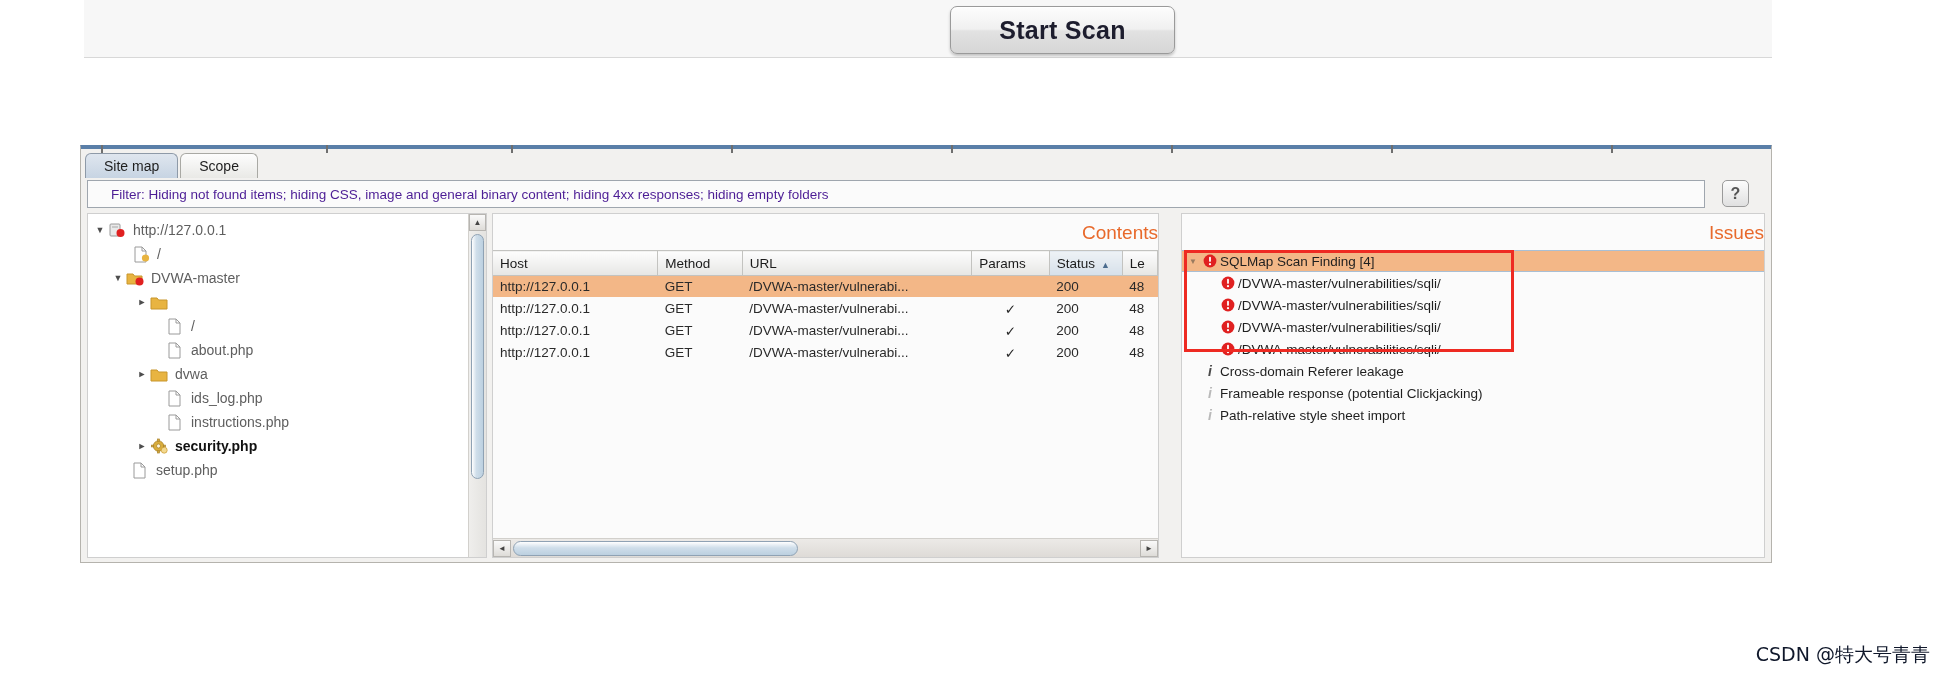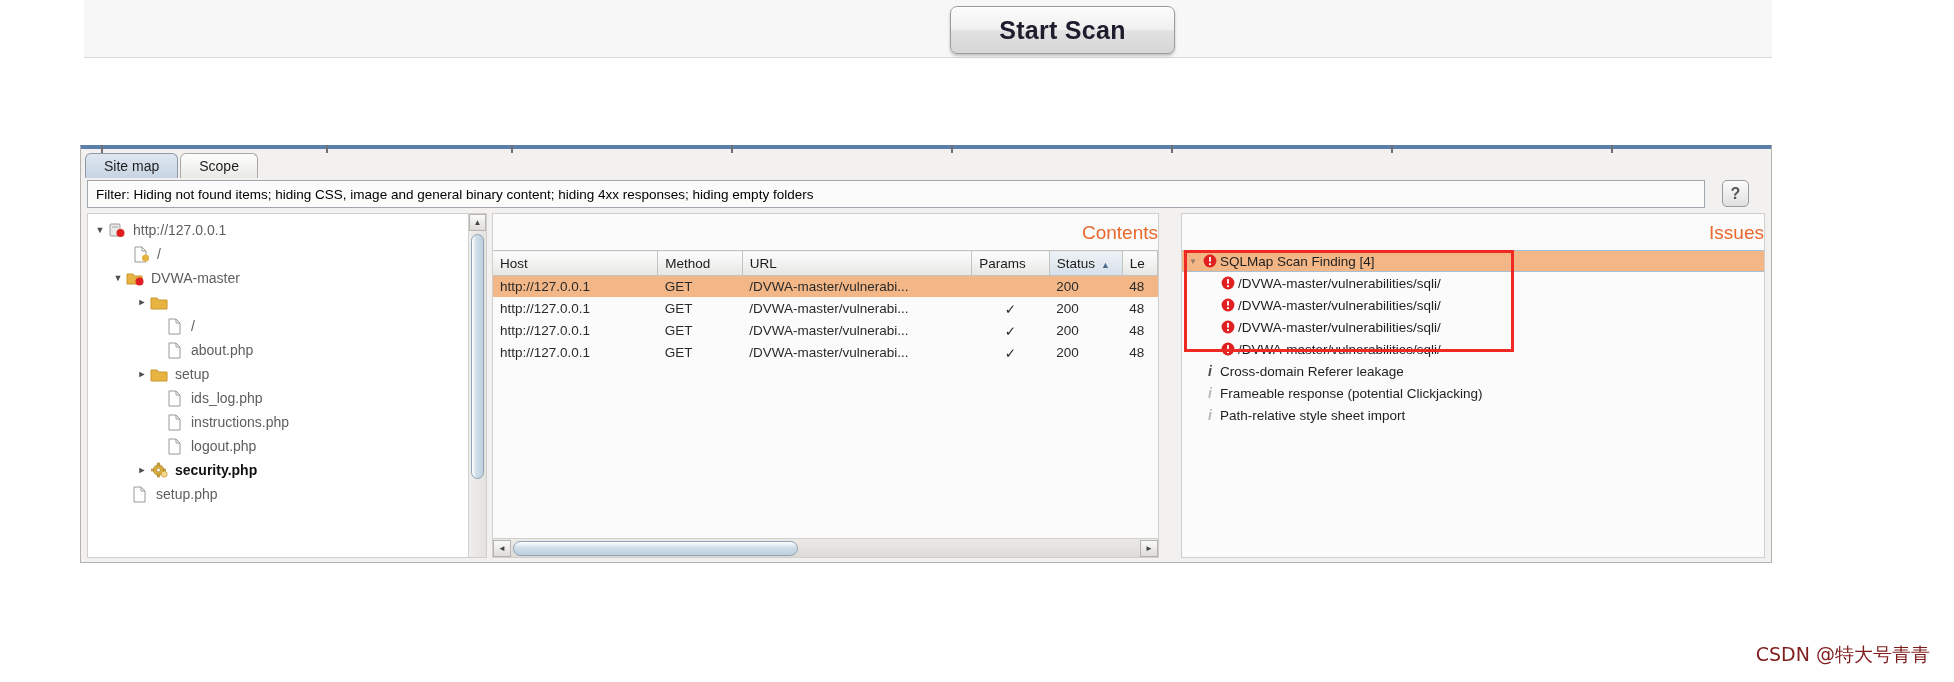--- a/index.html
+++ b/index.html
@@ -70,22 +70,22 @@
   }
   .tab.sel { background: linear-gradient(to bottom, #dfe6ef, #c7d4e3); border-color: #8e9aa8; }
 
   
   .filterbar {
     position: absolute; left: 6px; top: 33px;
     width: 1618px; height: 28px;
     background: #fbfbfb;
     border: 1px solid #9fa6ae;
     display: flex; align-items: center;
-    padding-left: 8px;
-    font-size: 13.5px; color: #000000;
+    padding-left: 23px;
+    font-size: 13.5px; color: #4c1d95;
     white-space: nowrap;
     cursor: pointer;
   }
   .helpbtn {
     position: absolute; left: 1641px; top: 33px;
     width: 27px; height: 27px;
     border: 1px solid #9a9a9a; border-radius: 5px;
     background: linear-gradient(to bottom, #fcfcfc, #e0e0e0);
     color: #555; font-size: 16px; font-weight: bold;
     display: flex; align-items: center; justify-content: center;
@@ -210,21 +210,21 @@
   .redbox {
     position: absolute;
     left: 2px; top: 0px; width: 330px; height: 102px;
     border: 3px solid #ee2a22;
     pointer-events: none;
   }
 
   
   .watermark {
     position: absolute; right: 24px; bottom: 14px;
-    font-size: 19px; color: #7f1d1d;
+    font-size: 19px; color: #0f172a;
     font-family: "DejaVu Sans", "Liberation Sans", sans-serif;
     white-space: nowrap;
   }
 </style>
 </head>
 <body>
 
 <div id="page">
 
   <div class="topstrip">
@@ -324,21 +324,21 @@
             <span class="tlabel">about.php</span>
           </div>
 
           <div class="tnode" style="padding-left:46px">
             <span class="twist">►</span>
             <span class="ico">
               <svg width="20" height="17" viewBox="0 0 20 17">
                   <path d="M1 4h6l1.6 2H17v9H1z" fill="#e8b441" stroke="#c8962c"></path>
                 </svg>
             </span>
-            <span class="tlabel">setup</span>
+            <span class="tlabel">dvwa</span>
           </div>
 
           <div class="tnode" style="padding-left:62px">
             <span class="twist"></span>
             <span class="ico">
               <svg width="20" height="17" viewBox="0 0 20 17">
                   <path d="M3 1h7l4 4v11H3z" fill="#fff" stroke="#9a9a9a"></path>
                   <path d="M10 1v4h4" fill="none" stroke="#9a9a9a"></path>
                 </svg>
             </span>
@@ -349,30 +349,20 @@
             <span class="twist"></span>
             <span class="ico">
               <svg width="20" height="17" viewBox="0 0 20 17">
                   <path d="M3 1h7l4 4v11H3z" fill="#fff" stroke="#9a9a9a"></path>
                   <path d="M10 1v4h4" fill="none" stroke="#9a9a9a"></path>
                 </svg>
             </span>
             <span class="tlabel">instructions.php</span>
           </div>
 
-          <div class="tnode" style="padding-left:62px">
-            <span class="twist"></span>
-            <span class="ico">
-              <svg width="20" height="17" viewBox="0 0 20 17">
-                  <path d="M3 1h7l4 4v11H3z" fill="#fff" stroke="#9a9a9a"></path>
-                  <path d="M10 1v4h4" fill="none" stroke="#9a9a9a"></path>
-                </svg>
-            </span>
-            <span class="tlabel">logout.php</span>
-          </div>
 
 
           <div class="tnode bold" style="padding-left:46px">
             <span class="twist">►</span>
             <span class="ico">
               <svg width="20" height="17" viewBox="0 0 20 17">
                   <g fill="#d9ad3c" stroke="#a8812a" stroke-width=".7">
                     <circle cx="8.5" cy="8" r="5.2"></circle>
                     <rect x="7.6" y="1" width="1.8" height="2.2"></rect>
                     <rect x="7.6" y="12.8" width="1.8" height="2.2"></rect>

